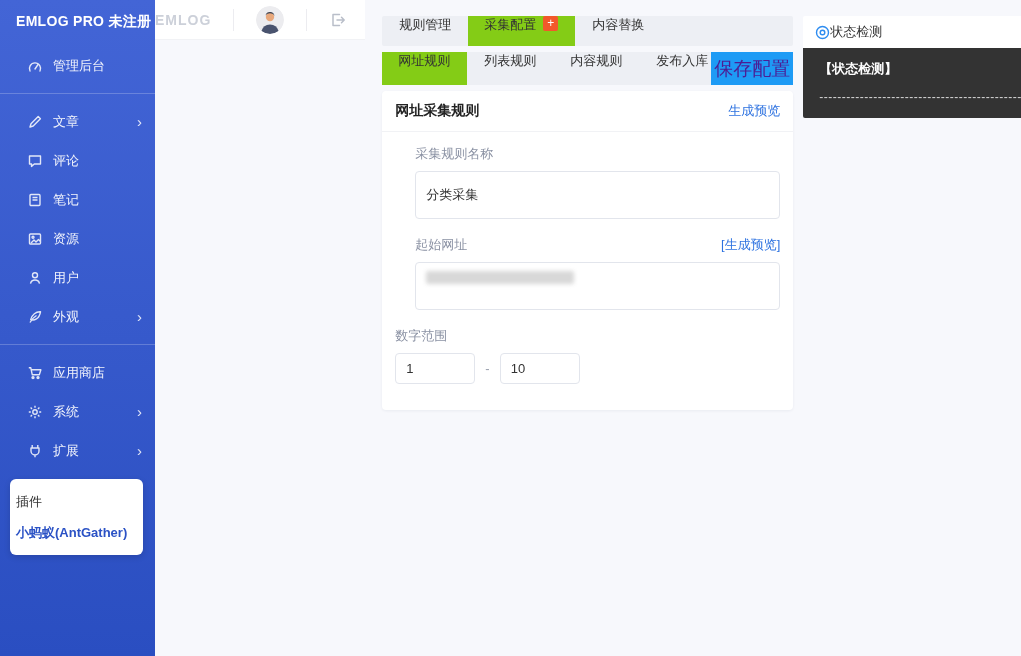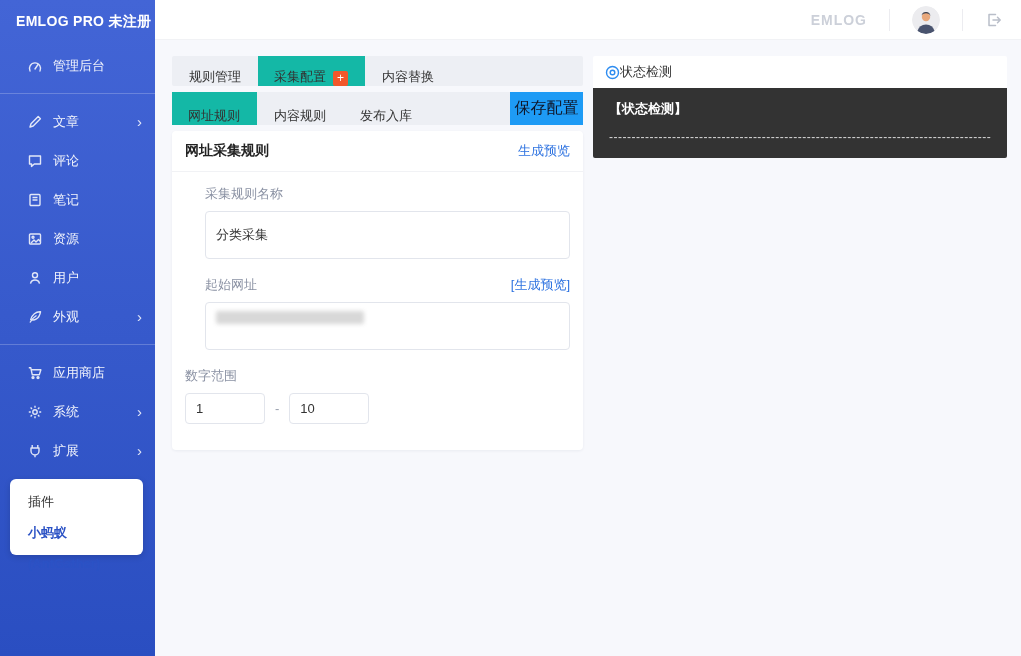--- a/index.html
+++ b/index.html
@@ -9,44 +9,44 @@
 
   
   .sidebar { width:155px; flex:0 0 155px; background:linear-gradient(180deg,#4365d6 0%,#2a4ec1 100%); color:#fff; height:656px; position:relative; }
   .sidebar-title { font-weight:bold; font-size:14px; padding:13px 0 15px 16px; letter-spacing:.3px; }
   .nav-item { height:39px; display:flex; align-items:center; padding:0 14px 0 27px; color:rgba(255,255,255,.93); cursor:pointer; position:relative; }
   .nav-item .nicon { width:16px; height:16px; margin-right:10px; opacity:.85; flex:0 0 16px; }
   .nav-item .nicon svg { width:16px; height:16px; display:block; }
   .nav-item .chev { position:absolute; right:13px; font-size:15px; line-height:1; color:rgba(255,255,255,.85); }
   .nav-divider { border-top:1px solid rgba(255,255,255,.22); margin:8px 0; }
   .submenu { background:#fff; border-radius:6px; margin:9px 12px 0 10px; padding:7px 0; box-shadow:0 2px 6px rgba(0,0,0,.15); }
-  .submenu-item { height:31px; line-height:31px; padding:0 18px; color:#333; cursor:pointer; }
+  .submenu-item { height:31px; line-height:31px; padding:0 6px; color:#333; cursor:pointer; }
   .submenu-item.active { color:#2b52c5; font-weight:bold; }
 
   
-  .main { flex:1; display:flex; flex-direction:column; min-width:0; }
+  .main { flex:1; display:flex; flex-direction:row; min-width:0; }
   .topbar { height:40px; background:#fff; border-bottom:1px solid #f1f2f5; display:flex; align-items:center; justify-content:flex-end; padding-right:18px; }
   .brand { color:#ccd0d9; font-weight:bold; font-size:14px; letter-spacing:1px; margin-right:22px; }
   .vdiv { width:1px; height:22px; background:#ececf0; margin:0 22px 0 0; }
   .avatar { width:28px; height:28px; border-radius:50%; overflow:hidden; margin-right:22px; cursor:pointer; }
   .logout { width:18px; height:18px; color:#b9bec9; cursor:pointer; }
   .logout svg { width:18px; height:18px; display:block; }
 
   .content { flex:1; display:flex; gap:10px; padding:16px 14px 0 17px; align-items:flex-start; }
   .left-col { width:411px; flex:0 0 411px; }
   .right-col { flex:1; min-width:0; }
 
   
   .tabrow { background:#edeff4; display:flex; align-items:stretch; border-radius:2px; }
   .tabrow-1 { height:30px; margin-bottom:6px; }
   .tabrow-2 { height:33px; margin-bottom:6px; position:relative; }
-  .tab { display:flex; align-items:flex-end; padding:0 17px; cursor:pointer; color:#333; white-space:nowrap; }
-  .tab.active { background:#14b8a6;padding-left:16px; }
+  .tab { display:flex; align-items:flex-start; padding:0 17px; cursor:pointer; color:#333; white-space:nowrap; }
+  .tab.active { background:#84cc16;padding-left:16px; }
   .badge { display:inline-block; width:15px; height:15px; line-height:15px; text-align:center; background:#f2582b; color:#fff; border-radius:2px; font-size:12px; margin-left:7px; }
-  .save-btn { position:absolute; right:0; top:0; bottom:0; width:73px; background:#1e9bf5; color:#0f172a; border:none; font-size:16px; cursor:pointer; font-family:inherit; }
+  .save-btn { position:absolute; right:0; top:0; bottom:0; width:82px; background:#1e9bf5; color:#4c1d95; border:none; font-size:19px; cursor:pointer; font-family:inherit; }
 
   
   .card { background:#fff; border-radius:4px; box-shadow:0 1px 3px rgba(25,35,60,.06); }
   .card-head { display:flex; justify-content:space-between; align-items:center; padding:11px 13px; border-bottom:1px solid #f1f2f5; }
   .card-title { font-weight:bold; font-size:14px; color:#222; }
   a.link { color:#2d72e0; text-decoration:none; cursor:pointer; }
   .card-body { padding:13px 13px 26px 13px; }
   .field-label { color:#8a91a3; margin-bottom:8px; }
   .label-row { display:flex; justify-content:space-between; align-items:center; margin-bottom:8px; }
   .label-row .field-label { margin-bottom:0; }
@@ -214,20 +214,23 @@
           <div class="tab">
               <span>内容替换</span>
             </div>
         </div>
 
         <div class="tabrow tabrow-2">
           <div class="tab active">
               <span>网址规则</span>
             </div>
           <div class="tab">
+              <span>列表规则</span>
+            </div>
+          <div class="tab">
               <span>内容规则</span>
             </div>
           <div class="tab">
               <span>发布入库</span>
             </div>
           <button class="save-btn">保存配置</button>
         </div>
 
         <div class="card">
           <div class="card-head">

